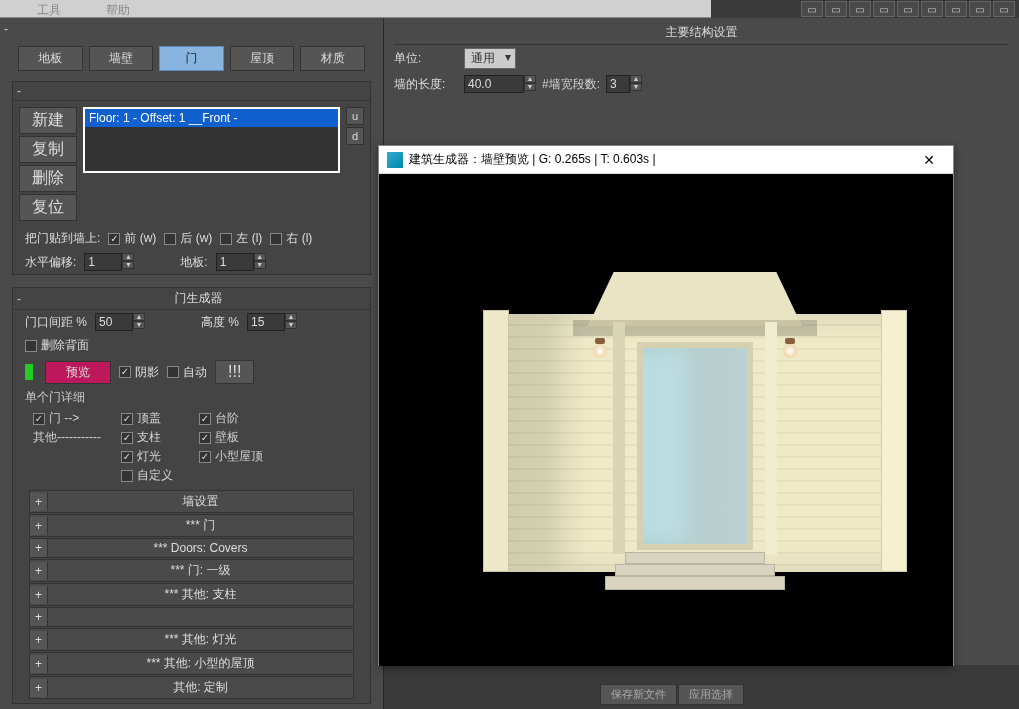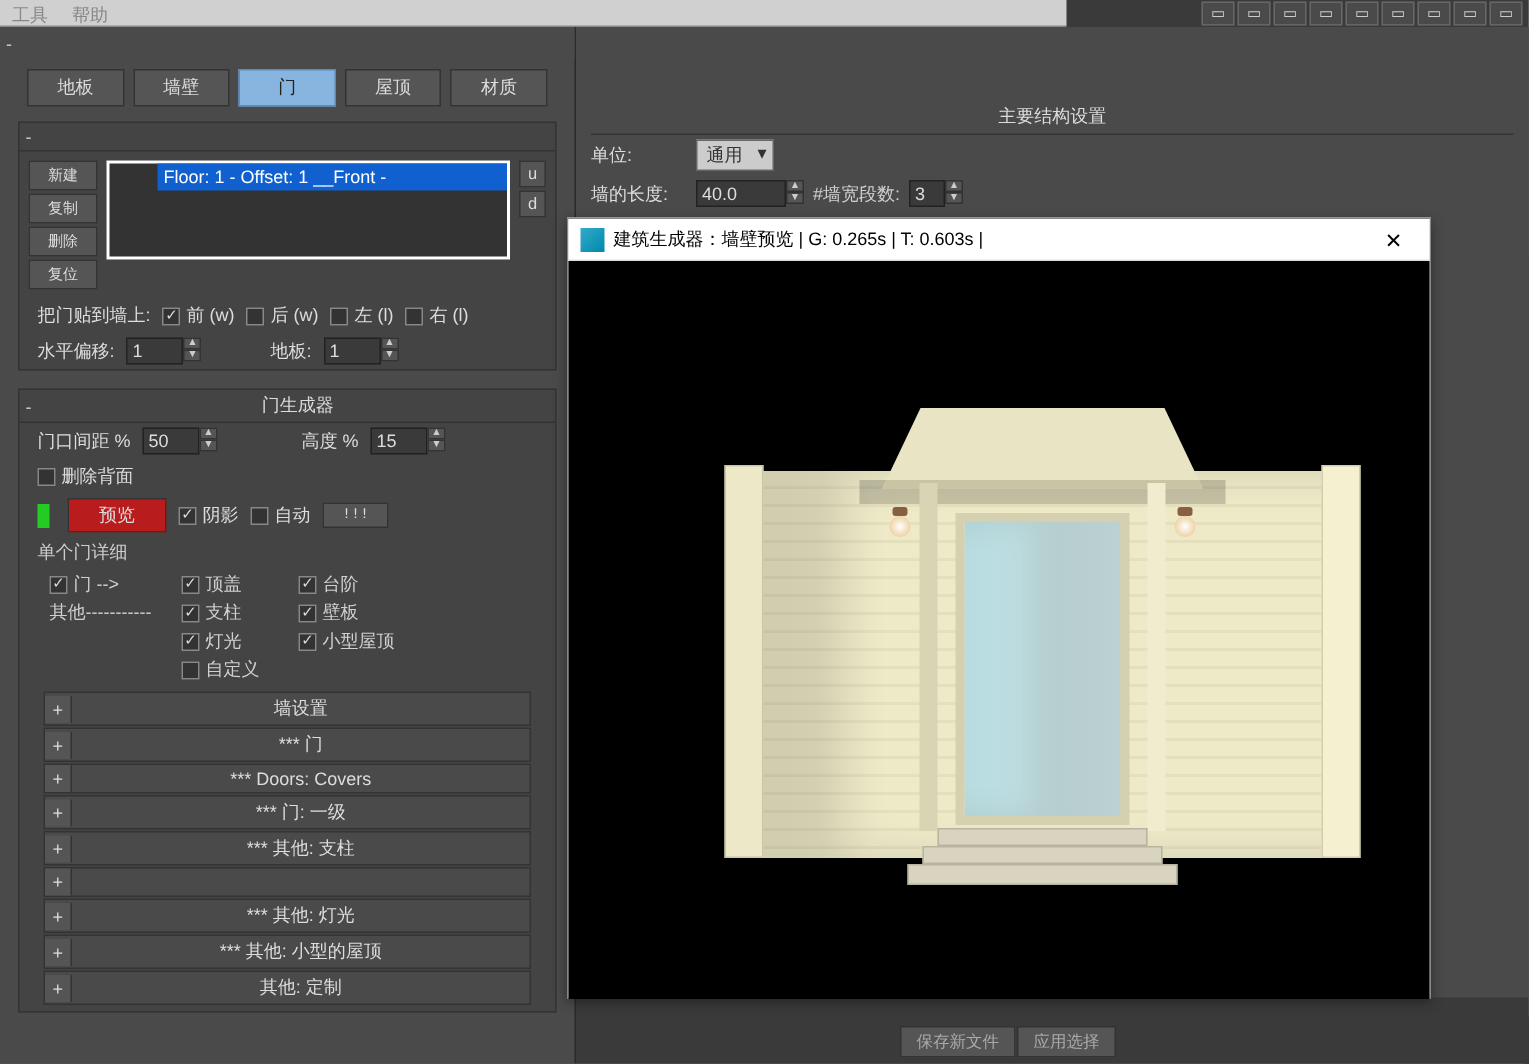--- a/index.html
+++ b/index.html
@@ -1,19 +1,19 @@
 <!DOCTYPE html>
 <html><head>
 <meta charset="utf-8">
 <style>
 * { box-sizing: border-box; margin: 0; padding: 0; font-family: "Microsoft YaHei", sans-serif; font-size: 12px; }
 body { background: #5a5a5a; color: #d0d0d0; width: 1019px; height: 709px; overflow: hidden; position: relative; }
 
 .top-menu { background: #d0d0d0; color: #666; padding: 2px 8px; height: 18px; display: flex; gap: 16px; border-bottom: 1px solid #888; }
-.top-menu span { color: #888; }
+.top-menu span { color: #888; margin-left: 29px; }
 
 .icon-toolbar { position: absolute; top: 0; right: 0; width: 308px; height: 18px; background: #3a3a3a; display: flex; justify-content: flex-end; align-items: center; gap: 2px; padding-right: 4px; }
 .icon-toolbar .ico { width: 22px; height: 16px; background: #4a4a4a; border: 1px solid #666; display: flex; align-items: center; justify-content: center; color: #ccc; font-size: 10px; }
 
 .main { display: flex; height: 691px; }
 
 
 .left-panel { width: 384px; background: #4a4a4a; border-right: 1px solid #2a2a2a; display: flex; flex-direction: column; }
 .panel-title { background: #4a4a4a; padding: 4px; display: flex; align-items: center; }
 .panel-title .minus { width: 10px; color: #ccc; }
@@ -23,50 +23,50 @@
 .tab-btn { flex: 1; background: #555; border: 1px solid #333; color: #ddd; text-align: center; padding: 3px 0; cursor: pointer; }
 .tab-btn.active { background: #88b4e0; color: #222; border: 1px solid #5a8abf; }
 
 .rollout-box { margin: 4px 12px; border: 1px solid #333; background: #444; }
 .rollout-head { display: flex; align-items: center; padding: 2px 4px; border-bottom: 1px solid #333; }
 .rollout-head .pm { width: 14px; color: #ccc; }
 .rollout-head .rt { flex: 1; text-align: center; color: #ddd; }
 
 .door-setup { padding: 6px; display: flex; gap: 6px; }
 .door-btns { display: flex; flex-direction: column; gap: 2px; }
-.door-btns button, .small-btn { background: #555; border: 1px solid #333; color: #ddd; padding: 2px 12px; cursor: pointer; font-size: 10px; min-width: 46px; font-family: Liberation Mono, monospace; }
-.listbox { flex: 1; background: #333; border: 2px solid #fff; height: 66px; padding-left: 32px; }
+.door-btns button, .small-btn { background: #555; border: 1px solid #333; color: #ddd; padding: 2px 12px; cursor: pointer; font-size: 16px; min-width: 46px; }
+.listbox { flex: 1; background: #333; border: 2px solid #fff; height: 66px; }
 .listbox .item { background: #1060d0; color: #fff; padding: 2px 4px; }
 .side-btns { display: flex; flex-direction: column; gap: 2px; }
 .side-btns button { width: 18px; height: 18px; background: #555; border: 1px solid #333; color: #ddd; cursor: pointer; font-size: 11px; }
 
 .row { display: flex; align-items: center; gap: 8px; padding: 3px 12px; color: #ddd; }
 .row label { display: flex; align-items: center; gap: 4px; }
 .checkbox { width: 12px; height: 12px; border: 1px solid #888; background: #333; display: inline-flex; align-items: center; justify-content: center; }
 .checkbox.checked::after { content: "✓"; color: #ddd; font-size: 10px; line-height: 1; }
 .spinner { display: inline-flex; }
 .spinner input { width: 38px; background: #3a3a3a; border: 1px solid #222; color: #ddd; padding: 1px 3px; font-size: 12px; }
 .spinner .arrows { display: flex; flex-direction: column; }
 .spinner .arrows span { width: 12px; height: 8px; background: #555; border: 1px solid #333; font-size: 7px; text-align: center; line-height: 6px; color: #ccc; cursor: pointer; }
 
 .section-label { color: #ccc; padding: 2px 12px; }
-.preview-btn { background: #b91c1c; border: 1px solid #333; color: #ddd; padding: 2px 20px; cursor: pointer; margin-left: 4px; }
+.preview-btn { background: #be185d; border: 1px solid #333; color: #ddd; padding: 2px 20px; cursor: pointer; margin-left: 4px; }
 .green-bar { width: 8px; height: 16px; background: #2c2; display: inline-block; vertical-align: middle; }
 
 .opt-grid { display: grid; grid-template-columns: 80px 70px 90px; gap: 2px 8px; padding: 2px 20px; }
 .opt-grid label { display: flex; align-items: center; gap: 4px; }
 
 .expand-list { margin: 4px 16px; }
 .expand-item { display: flex; align-items: center; background: #4a4a4a; border: 1px solid #333; margin-bottom: 1px; }
 .expand-item .plus { width: 18px; text-align: center; background: #555; border-right: 1px solid #333; color: #ddd; cursor: pointer; padding: 2px 0; }
 .expand-item .lbl { flex: 1; text-align: center; color: #ddd; padding: 2px 0; }
 
 
 .right-panel { flex: 1; background: #4a4a4a; position: relative; }
-.struct-box { padding: 20px 10px; margin-top: 28px; }
+.struct-box { padding: 3px 10px; }
 .struct-head { text-align: center; color: #ddd; padding: 3px 0; border-bottom: 1px solid #333; }
 .struct-row { display: flex; align-items: center; gap: 6px; padding: 3px 0; }
 .struct-row .label { min-width: 64px; color: #ddd; }
 .select { background: #ccc; border: 1px solid #666; color: #333; padding: 1px 20px 1px 6px; position: relative; }
 .select::after { content: "▾"; position: absolute; right: 4px; color: #333; }
 
 .bottom-bg { position: absolute; top: 665px; left: 384px; right: 0; height: 44px; background: #3a3a3a; }
 .bottom-btns { position: absolute; bottom: 4px; left: 600px; display: flex; flex-direction: row; gap: 1px; }
 .bottom-btns button { background: #555; border: 1px solid #333; color: #aaa; padding: 2px 10px; font-size: 11px; }
 

